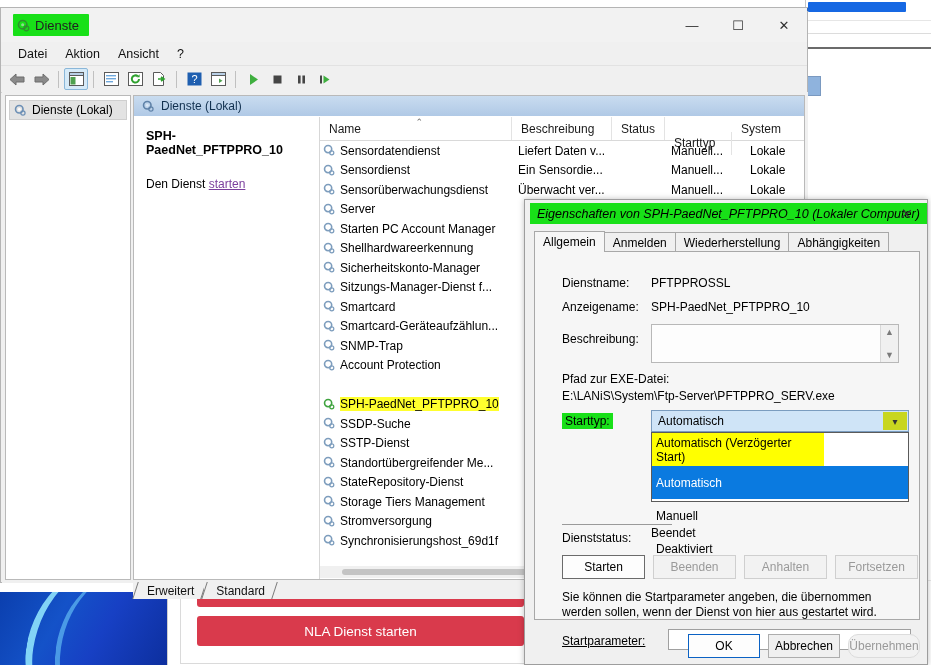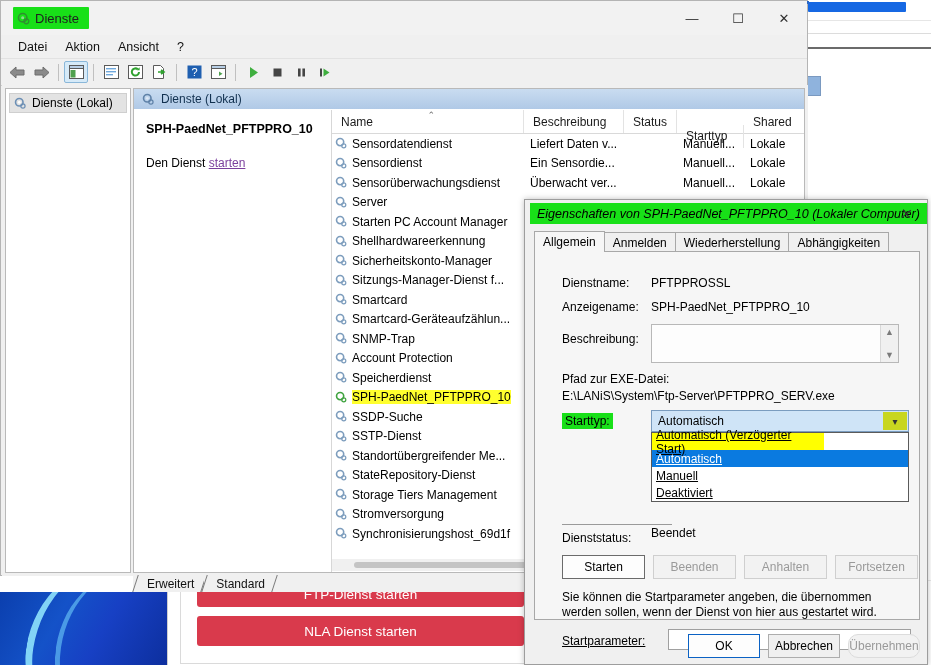--- a/index.html
+++ b/index.html
@@ -30,21 +30,21 @@
   .wallpaper:after{content:"";position:absolute;left:56px;top:-22px;width:120px;height:150px;
      border-left:5px solid rgba(110,205,250,.6);border-radius:60% 0 0 40%/60% 0 0 40%;transform:rotate(4deg);}
   .bg-bottomwin{position:absolute;left:167px;top:580px;width:764px;height:85px;background:#ffffff;border-left:1px solid #cfcfcf;border-top:1px solid #e8e8e8;}
   .bg-bottomwin-inner{position:absolute;left:180px;top:583px;width:370px;height:79px;background:#ffffff;border:1px solid #dadada;}
   .redbtn{position:absolute;background:#d93a4c;color:#ffffff;font-size:13.5px;
       display:flex;align-items:center;justify-content:center;border-radius:3px;}
   #red-ftp{left:197px;top:581px;width:327px;height:26px;}
   #red-nla{left:197px;top:616px;width:327px;height:30px;}
 
   
-  #mmc-window{position:absolute;left:0px;top:0px;width:808px;height:576px;background:#f0f0f0;
+  #mmc-window{position:absolute;left:0px;top:7px;width:808px;height:576px;background:#f0f0f0;
       border:1px solid #b4b4b4;box-sizing:border-box;}
   #mmc-titlebar{position:relative;height:34px;background:#f2f2f2;}
   #mmc-accentline{position:absolute;left:0;top:0;width:808px;height:3px;background:#2b68c6;}
   #mmc-title-highlight{position:absolute;left:12px;top:6px;height:22px;background:#18e018;
       display:flex;align-items:center;padding:0 10px 0 4px;border-radius:1px;}
   .title-text{font-size:13px;color:#202020;margin-left:5px;}
   .win-btns{position:absolute;right:0;top:0;height:34px;display:flex;}
   .win-btn{width:46px;height:34px;display:flex;align-items:center;justify-content:center;
       font-size:13px;color:#303030;}
   #mmc-menubar{height:23px;background:#f0f0f0;display:flex;align-items:center;padding-left:8px;
@@ -82,21 +82,21 @@
   .col-status{width:53px;}
   .col-start{width:67px;margin-top:29px;}
   .col-anmel{width:60px;border-right:none;}
   .rows{position:relative;}
   .row{display:flex;height:19.5px;align-items:center;font-size:12px;color:#000;}
   .cell{height:19.5px;display:flex;align-items:center;overflow:hidden;white-space:nowrap;}
   .cell.name{width:192px;gap:4px;padding-left:3px;box-sizing:border-box;}
   .cell.desc{width:100px;padding-left:6px;box-sizing:border-box;}
   .cell.status{width:53px;padding-left:6px;box-sizing:border-box;}
   .cell.start{width:67px;padding-left:6px;box-sizing:border-box;}
-  .cell.anmel{width:60px;padding-left:6px;box-sizing:border-box;}
+  .cell.anmel{width:60px;padding-left:6px;box-sizing:border-box;margin-left:12px;}
   .row.selected .cell.name .nm{background:#ffff2e;}
   #hscroll{position:absolute;left:0px;bottom:1px;width:100%;height:12px;background:#f0f0f0;}
   #hscroll .thumb{position:absolute;left:22px;top:3px;width:200px;height:6px;background:#c4c4c4;border-radius:3px;}
   #tabs-bar{position:absolute;left:131px;top:489px;width:672px;height:18px;background:#f0f0f0;
       display:flex;align-items:flex-end;padding-left:2px;}
   .mmc-tab{position:relative;height:17px;padding:0 10px 0 12px;font-size:12px;display:flex;align-items:center;
       background:#f0f0f0;color:#111;}
   .mmc-tab:before{content:"";position:absolute;left:0;top:0;height:17px;width:1px;background:#7a7a7a;
       transform:skewX(-18deg);}
   .mmc-tab:after{content:"";position:absolute;right:0;top:0;height:17px;width:1px;background:#7a7a7a;
@@ -127,21 +127,21 @@
       border-left:1px solid #d8d8d8;}
   .arw{font-size:9px;color:#7a7a7a;line-height:10px;padding:2px 0;}
   #starttyp-label{position:absolute;left:27px;top:161px;background:#18e018;padding:1px 3px;font-size:12px;}
   #combo{position:absolute;left:116px;top:158px;width:258px;height:22px;background:#cfe4f7;
       border:1px solid #7a9cbf;box-sizing:border-box;display:flex;align-items:center;}
   #combo .val{padding-left:6px;font-size:12px;color:#000;}
   #combo-arrow{position:absolute;right:1px;top:1px;width:24px;height:18px;background:#c8d620;
       display:flex;align-items:center;justify-content:center;font-size:10px;color:#333;}
   #dropdown{position:absolute;left:116px;top:180px;width:258px;height:70px;background:#ffffff;
       border:1px solid #5a5a5a;box-sizing:border-box;z-index:9;}
-  .ddopt{height:17px;display:flex;align-items:center;padding-left:4px;font-size:12px;color:#000;text-decoration:underline;}
+  .ddopt{height:33px;display:flex;align-items:center;padding-left:4px;font-size:12px;color:#000;}
   .ddopt.highlight-yellow{background:#ffff00;width:168px;}
   .ddopt.highlight-blue{background:#0a7ae0;color:#ffffff;}
   #hr-div{position:absolute;left:27px;top:272px;width:110px;height:1px;background:#9a9a9a;}
   #status-label{position:absolute;left:27px;top:279px;font-size:12px;}
   #status-val{position:absolute;left:116px;top:274px;font-size:12px;}
   .sbtn{position:absolute;top:303px;height:24px;background:#f0f0f0;border:1px solid #adadad;
       display:flex;align-items:center;justify-content:center;font-size:12px;color:#000;box-sizing:border-box;}
   .sbtn.primary{background:#fdfdfd;border:1px solid #6b6b6b;}
   .sbtn.disabled{color:#9a9a9a;background:#f2f2f2;border:1px solid #cfcfcf;}
   #hint{position:absolute;left:27px;top:338px;width:340px;font-size:12px;line-height:15px;color:#000;}
@@ -317,21 +317,21 @@
 
         <div id="list-area">
           <div id="list-header">
             <div class="col-h col-name">
               <span class="sortmark">⌃</span>
               <span>Name</span>
             </div>
             <div class="col-h col-desc">Beschreibung</div>
             <div class="col-h col-status">Status</div>
             <div class="col-h col-start">Starttyp</div>
-            <div class="col-h col-anmel">Shared</div>
+            <div class="col-h col-anmel">System</div>
           </div>
           <div class="rows" id="rows-container">
               <div class="row">
                 <div class="cell name">
                   <span class="gear"><svg viewBox="0 0 16 16" width="13" height="13">
                       <circle cx="6.3" cy="6.3" r="4.4" fill="none" stroke="#7d9dbd" stroke-width="2"></circle>
                       <circle cx="6.3" cy="6.3" r="1.6" fill="#ffffff"></circle>
                       <circle cx="10.8" cy="10.9" r="2.5" fill="none" stroke="#7d9dbd" stroke-width="1.5"></circle>
                     </svg></span>
                   <span class="nm">Sensordatendienst</span>
@@ -489,28 +489,20 @@
                       <circle cx="10.8" cy="10.9" r="2.5" fill="none" stroke="#7d9dbd" stroke-width="1.5"></circle>
                     </svg></span>
                   <span class="nm">Account Protection</span>
                 </div>
                 <div class="cell desc"></div>
                 <div class="cell status"></div>
                 <div class="cell start"></div>
                 <div class="cell anmel"></div>
               </div>
               <div class="row">
-                <div class="cell name">
-                  <span class="gear"><svg viewBox="0 0 16 16" width="13" height="13">
-                      <circle cx="6.3" cy="6.3" r="4.4" fill="none" stroke="#7d9dbd" stroke-width="2"></circle>
-                      <circle cx="6.3" cy="6.3" r="1.6" fill="#ffffff"></circle>
-                      <circle cx="10.8" cy="10.9" r="2.5" fill="none" stroke="#7d9dbd" stroke-width="1.5"></circle>
-                    </svg></span>
-                  <span class="nm">Speicherdienst</span>
-                </div>
                 <div class="cell desc"></div>
                 <div class="cell status"></div>
                 <div class="cell start"></div>
                 <div class="cell anmel"></div>
               </div>
               <div class="row selected">
                 <div class="cell name">
                   <span class="gear"><svg viewBox="0 0 16 16" width="13" height="13">
                       <circle cx="6.3" cy="6.3" r="4.4" fill="none" stroke="#3fa33f" stroke-width="2"></circle>
                       <circle cx="6.3" cy="6.3" r="1.6" fill="#ffffff"></circle>

